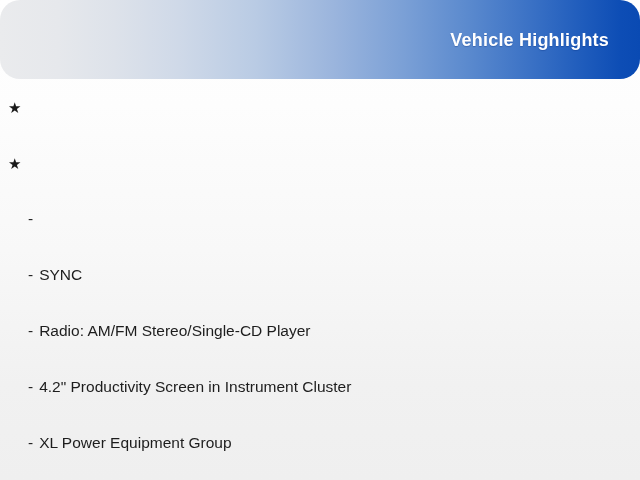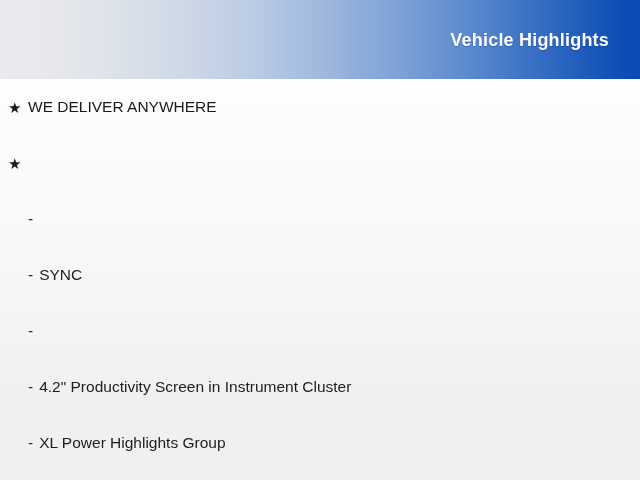--- a/index.html
+++ b/index.html
@@ -40,20 +40,21 @@
         #9bb5dd 52%,
         #7ba0d6 63%,
         #5b8ace 73%,
         #3a71c5 83%,
         #1f5cbc 91%,
         #0d4db5 97%,
         #0a4ab3 100%);
     display: flex;
     align-items: center;
     justify-content: flex-end;
+    border-radius: 20px;
   }
 
   #header-title {
     color: #ffffff;
     font-size: 18px;
     font-weight: bold;
     letter-spacing: 0.2px;
     margin-right: 31px;
     margin-top: 2px;
     white-space: nowrap;
@@ -120,38 +121,38 @@
 
 <div id="page">
 
   <div id="header-banner">
     <div id="header-title">Vehicle Highlights</div>
   </div>
 
   <ul id="highlights-list">
       <li class="highlight-row level-top">
         <span class="bullet-star">★</span>
-        <span class="highlight-text">WE DELIVER ANYWHERE</span>
       </li>
       <li class="highlight-row level-top">
         <span class="bullet-star">★</span>
       </li>
       <li class="highlight-row level-sub">
         <span class="bullet-dash">-</span>
       </li>
       <li class="highlight-row level-sub">
         <span class="bullet-dash">-</span>
         <span class="highlight-text">SYNC</span>
       </li>
       <li class="highlight-row level-sub">
         <span class="bullet-dash">-</span>
+        <span class="highlight-text">Radio: AM/FM Stereo/Single-CD Player</span>
       </li>
       <li class="highlight-row level-sub">
         <span class="bullet-dash">-</span>
         <span class="highlight-text">4.2" Productivity Screen in Instrument Cluster</span>
       </li>
       <li class="highlight-row level-sub">
         <span class="bullet-dash">-</span>
-        <span class="highlight-text">XL Power Highlights Group</span>
+        <span class="highlight-text">XL Power Equipment Group</span>
       </li>
     </ul>
 
 </div>
 
 </body></html>

